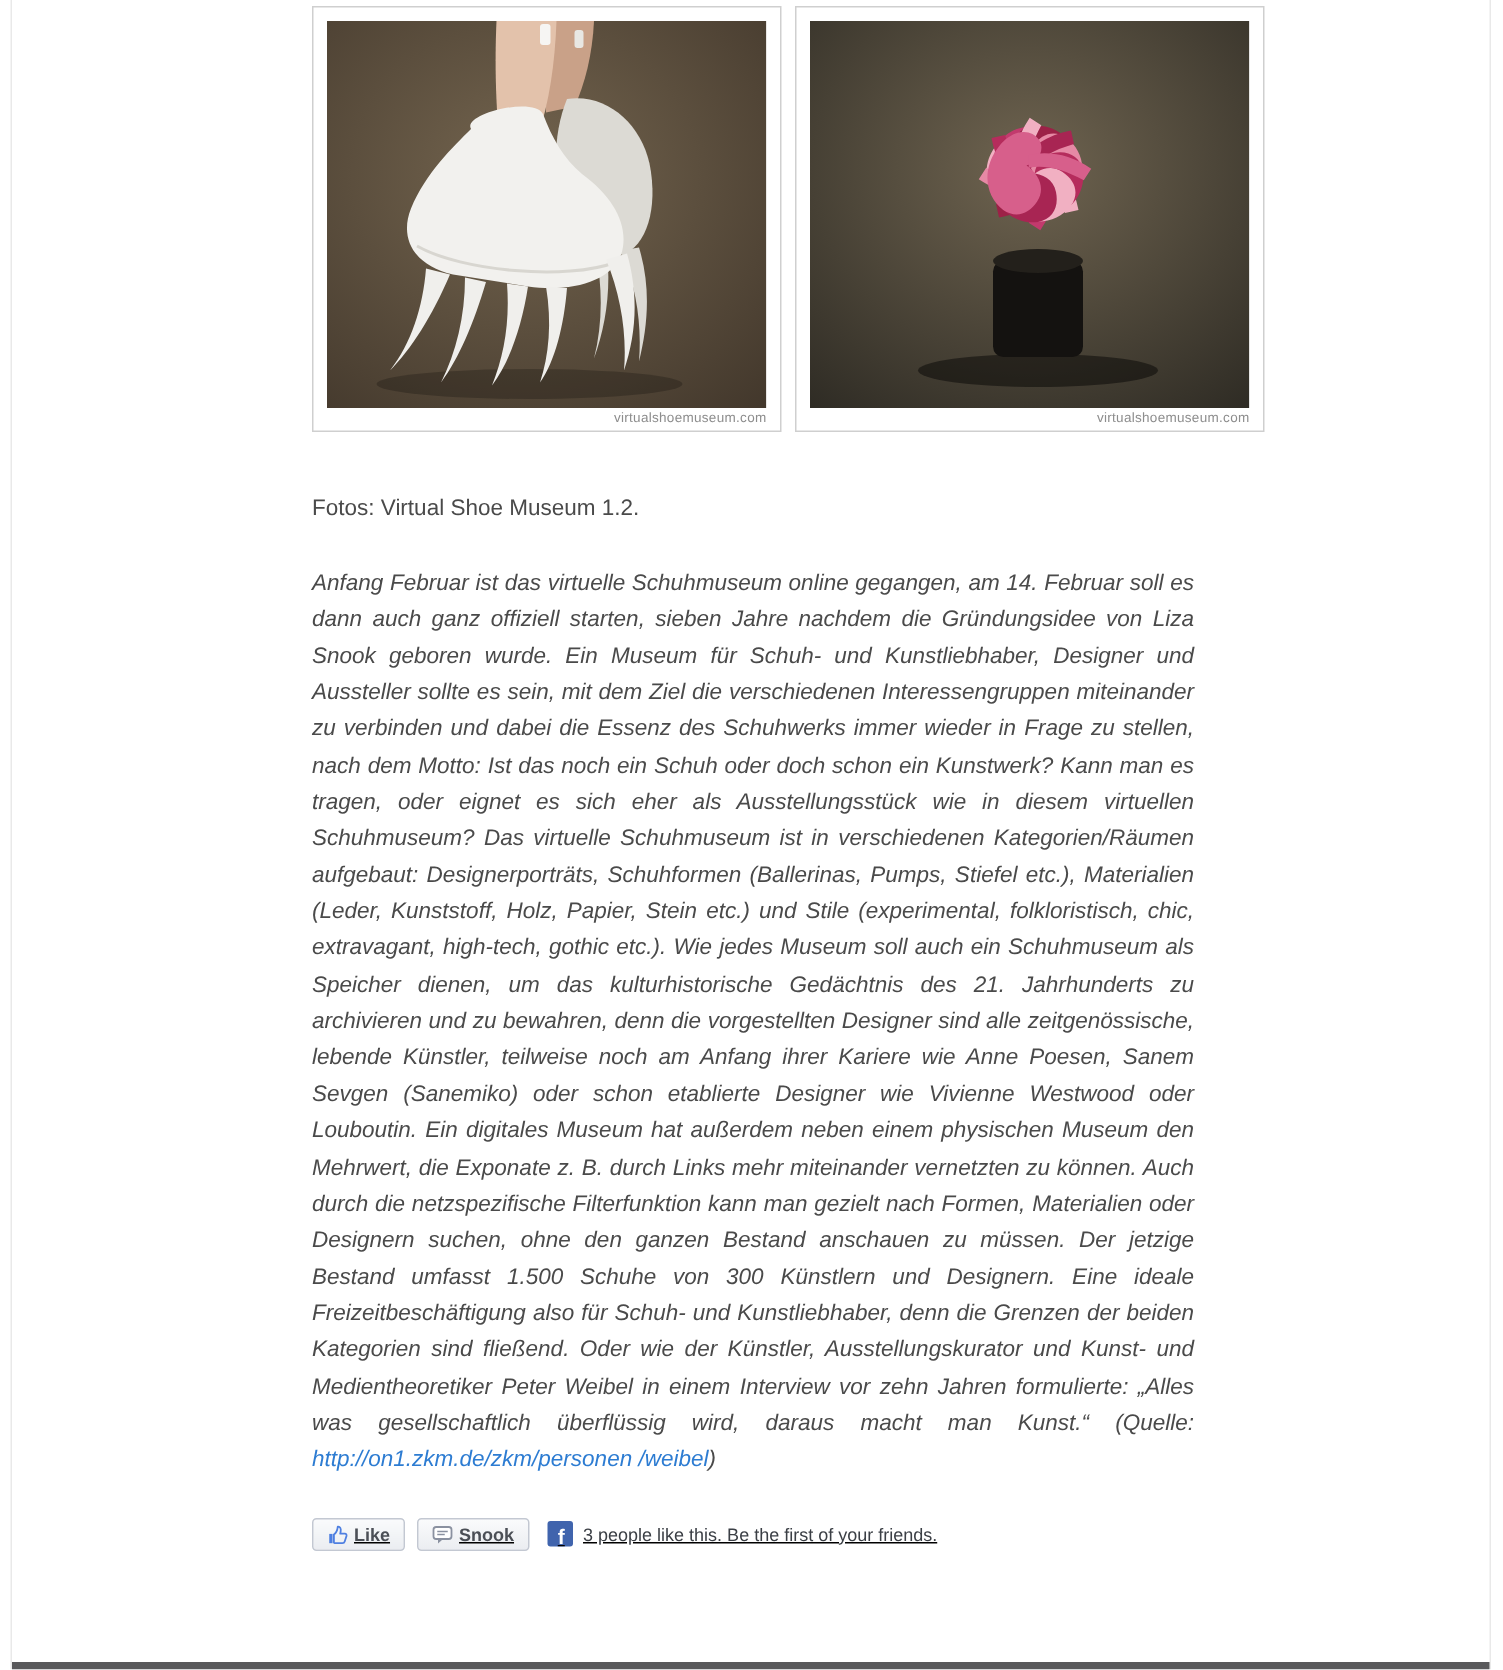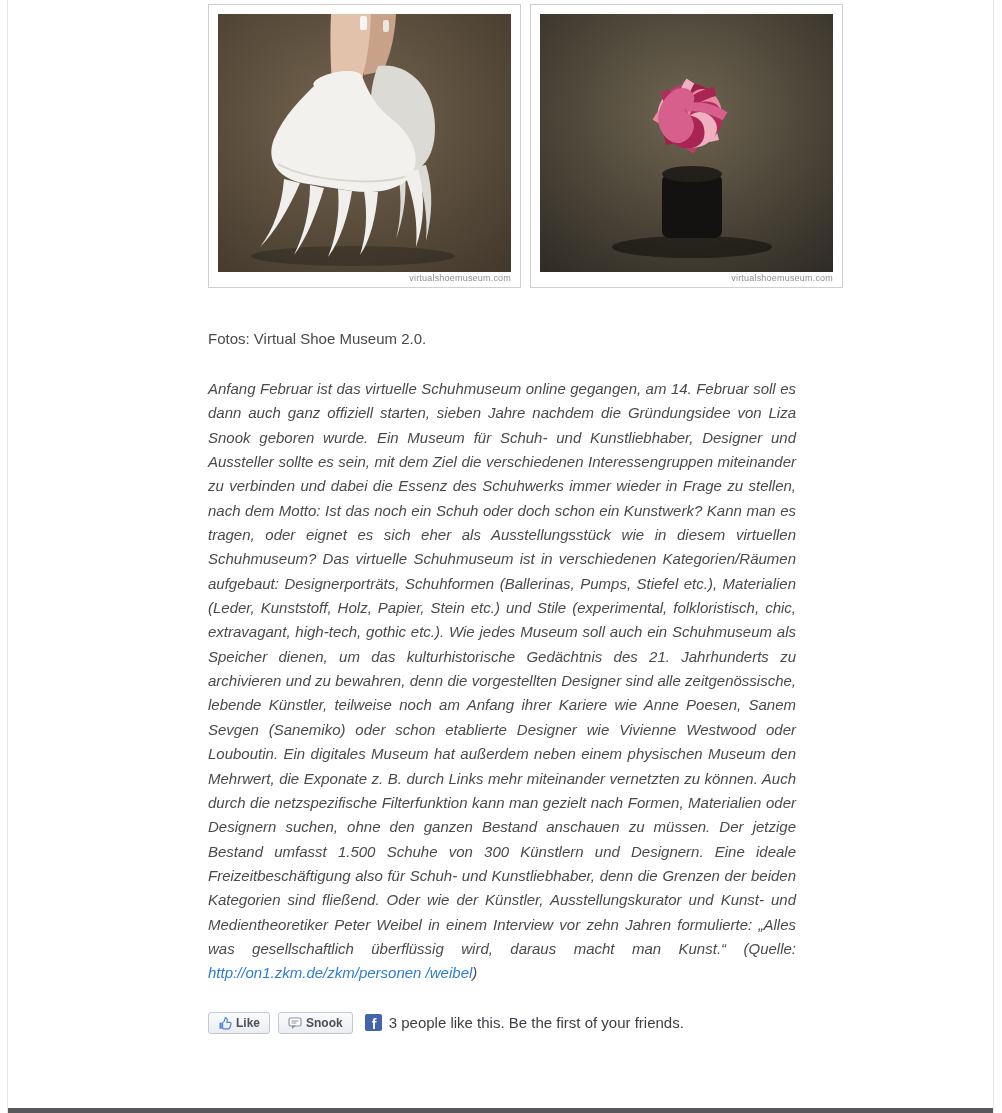--- a/index.html
+++ b/index.html
@@ -69,20 +69,21 @@
     text-decoration: none;
     cursor: pointer;
   }
 
   
   .fb-row {
     margin-top: 26px;
     display: flex;
     align-items: center;
     height: 22px;
+    text-decoration: underline;
   }
   .fb-btn {
     display: inline-flex;
     align-items: center;
     gap: 4px;
     height: 22px;
     padding: 0 9px;
     background: linear-gradient(#fafbfc, #ebedf1);
     border: 1px solid #c3c8d2;
     border-radius: 3px;
@@ -104,21 +105,21 @@
     font-size: 14px;
     line-height: 17px;
     display: inline-flex;
     align-items: flex-end;
     justify-content: center;
     overflow: hidden;
   }
   .fb-logo span { display: block; transform: translate(1px, 2px); }
   .fb-status {
     margin-left: 7px;
-    font-size: 15px;
+    font-size: 12px;
     color: #3b3f45;
   }
 
   
   .footer-bar {
     position: absolute;
     left: 0; right: 0; bottom: 0;
     height: 5px;
     background: #59595b;
   }
@@ -186,21 +187,21 @@
             <use href="#heelShape" fill="#f1b0c2" transform="rotate(225,150,102) translate(116,70)"></use>
             <use href="#heelShape" fill="#a82553" transform="rotate(270,150,102) translate(116,70)"></use>
             <use href="#heelShape" fill="#d75f8b" transform="rotate(315,150,102) translate(116,70)"></use>
           </svg>
         </div>
         <figcaption class="watermark">virtualshoemuseum.com</figcaption>
       </figure>
 
     </div>
 
-    <p class="caption">Fotos: Virtual Shoe Museum 2.0.</p>
+    <p class="caption">Fotos: Virtual Shoe Museum 1.2.</p>
 
     <p class="article"><span>Anfang Februar ist das virtuelle Schuhmuseum online gegangen, am 14. Februar soll es dann auch ganz offiziell starten, sieben Jahre nachdem die Gründungsidee von Liza Snook geboren wurde. Ein Museum für Schuh- und Kunstliebhaber, Designer und Aussteller sollte es sein, mit dem Ziel die verschiedenen Interessengruppen miteinander zu verbinden und dabei die Essenz des Schuhwerks immer wieder in Frage zu stellen, nach dem Motto: Ist das noch ein Schuh oder doch schon ein Kunstwerk? Kann man es tragen, oder eignet es sich eher als Ausstellungsstück wie in diesem virtuellen Schuhmuseum? Das virtuelle Schuhmuseum ist in verschiedenen Kategorien/Räumen aufgebaut: Designerporträts, Schuhformen (Ballerinas, Pumps, Stiefel etc.), Materialien (Leder, Kunststoff, Holz, Papier, Stein etc.) und Stile (experimental, folkloristisch, chic, extravagant, high-tech, gothic etc.). Wie jedes Museum soll auch ein Schuhmuseum als Speicher dienen, um das kulturhistorische Gedächtnis des 21. Jahrhunderts zu archivieren und zu bewahren, denn die vorgestellten Designer sind alle zeitgenössische, lebende Künstler, teilweise noch am Anfang ihrer Kariere  wie Anne Poesen, Sanem Sevgen (Sanemiko) oder schon etablierte Designer wie Vivienne Westwood oder Louboutin. Ein digitales Museum hat außerdem neben einem physischen Museum den Mehrwert, die Exponate z. B. durch Links mehr miteinander vernetzten zu können. Auch durch die netzspezifische Filterfunktion kann man gezielt nach Formen, Materialien oder Designern suchen, ohne den ganzen Bestand anschauen zu müssen. Der jetzige Bestand umfasst 1.500 Schuhe von 300 Künstlern und Designern. Eine ideale Freizeitbeschäftigung also für Schuh- und Kunstliebhaber, denn die Grenzen der beiden Kategorien sind fließend. Oder wie der Künstler, Ausstellungskurator und Kunst- und Medientheoretiker Peter Weibel in einem Interview vor zehn Jahren formulierte: „Alles was gesellschaftlich überflüssig wird, daraus macht man Kunst.“ (Quelle: </span><a>http://on1.zkm.de/zkm/personen /weibel</a><span>)</span></p>
 
     <div class="fb-row">
       <button class="fb-btn">
         <span class="icon">
           <svg width="14" height="14" viewBox="0 0 14 14" xmlns="http://www.w3.org/2000/svg">
             <path d="M1.5,6.6 h2.2 v6.2 H1.5 Z" fill="#4e7fe1"></path>
             <path d="M4.6,12.4 V7 C6.1,6.1 6.9,4.4 7.2,1.8 C8.7,1.6 9.5,2.9 9.1,5.2 L8.8,6.4 h3.1 C12.7,6.4 13.2,7.2 13,8 L11.8,11.7 C11.6,12.4 11,12.8 10.3,12.8 H5.3 Z" fill="none" stroke="#4e7fe1" stroke-width="1.2" stroke-linejoin="round"></path>
           </svg>

